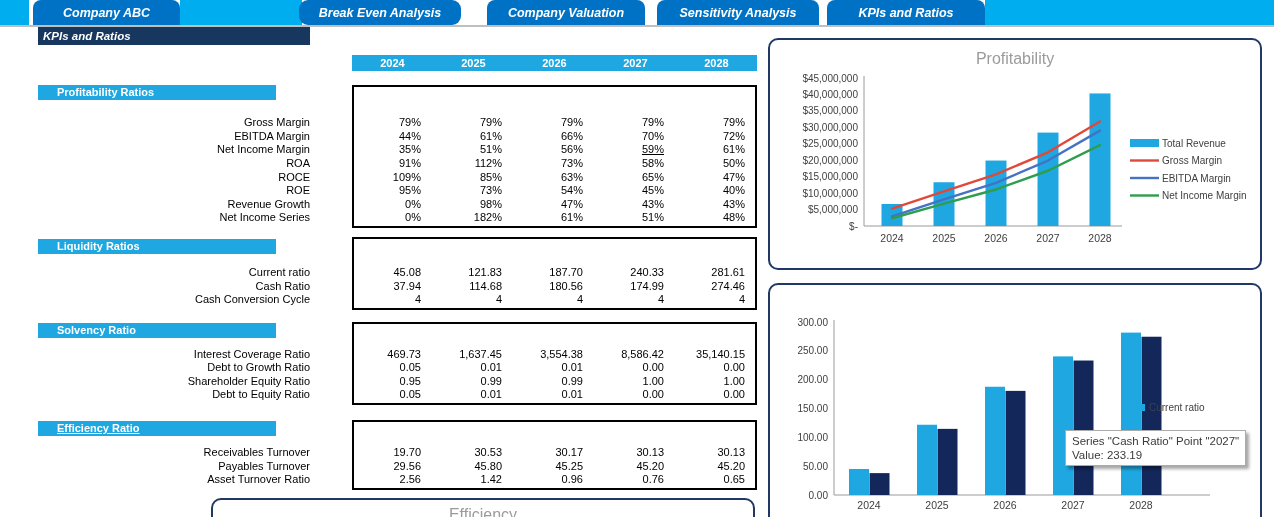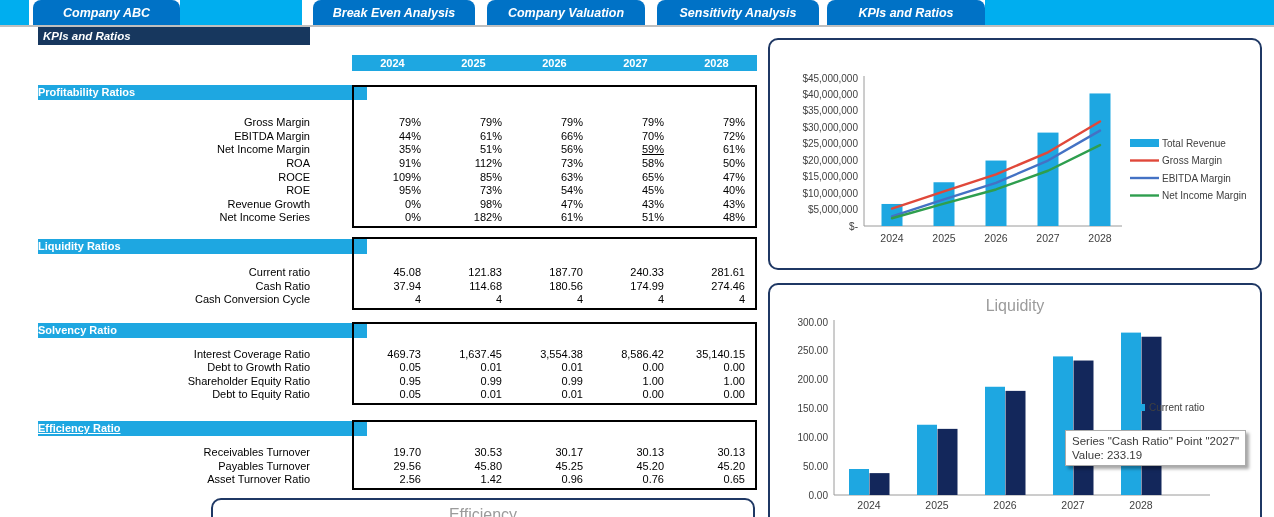--- a/index.html
+++ b/index.html
@@ -8,22 +8,22 @@
          font-family:"Liberation Sans", sans-serif; }
   .nav-strip { position:absolute; top:0; height:25px; background:#00AEEF; }
   .nav-tab { position:absolute; top:0; height:25px; background:#0072C6;
              border-radius:8px 8px 0 0; color:#fff; font-weight:bold; font-style:italic;
              font-size:12.5px; display:flex; align-items:center; justify-content:center;
              cursor:pointer; }
   .nav-underline { position:absolute; top:25px; left:0; width:1274px; height:2px; background:#BFBFBF; }
   .banner { position:absolute; left:38px; top:27px; width:272px; height:18px; background:#17375E;
             color:#fff; font-weight:bold; font-style:italic; font-size:11.5px;
             line-height:18px; padding-left:5px; }
-  .sec-header { position:absolute; left:38px; width:329px; height:15px; background:#1EA7E1;
-                color:#fff; font-weight:bold; font-size:11px; line-height:15px; padding-left:0; }
+  .sec-header { position:absolute; left:38px; width:238px; height:15px; background:#1EA7E1;
+                color:#fff; font-weight:bold; font-size:11px; line-height:15px; padding-left:19px; }
   .row-label { position:absolute; left:38px; width:272px; text-align:right; font-size:11px;
                color:#000; line-height:13.6px; height:13.6px; }
   .year-cell { position:absolute; top:55px; height:16px; background:#1EA7E1; color:#fff;
                font-weight:bold; font-size:11px; text-align:center; line-height:16px; }
   .val-box { position:absolute; left:352px; width:405px; border:2px solid #000; }
   .cell { position:absolute; width:81px; text-align:right; padding-right:12px; font-size:11px;
           line-height:13.6px; height:13.6px; color:#000; }
   .chart-card { position:absolute; background:#fff; border:2px solid #1F3864; border-radius:10px; }
   .chart-title { position:absolute; left:0; width:100%; text-align:center; color:#9B9B9B;
                  font-size:16px; }
@@ -37,21 +37,21 @@
 <body>
 
 <div class="nav-underline"></div>
 <div id="nav">
     <div class="nav-strip" style="left: 0px; width: 29px;"></div>
     <div class="nav-strip" style="left: 180px; width: 122px;"></div>
     <div class="nav-strip" style="left: 985px; width: 289px;"></div>
     <div class="nav-tab" style="left: 33px; width: 147px;">
       <div>Company ABC</div>
     </div>
-    <div class="nav-tab" style="left: 313px; width: 162px;">
+    <div class="nav-tab" style="left: 299px; width: 162px; border-radius: 9px;">
       <div>Break Even Analysis</div>
     </div>
     <div class="nav-tab" style="left: 487px; width: 158px;">
       <div>Company Valuation</div>
     </div>
     <div class="nav-tab" style="left: 657px; width: 162px;">
       <div>Sensitivity Analysis</div>
     </div>
     <div class="nav-tab" style="left: 827px; width: 158px;">
       <div>KPIs and Ratios</div>
@@ -176,20 +176,21 @@
     <div class="cell" style="top: 459.8px; left: 676px;">45.20</div>
     <div class="row-label" style="top: 473.4px;">Asset Turnover Ratio</div>
     <div class="cell" style="top: 473.4px; left: 352px;">2.56</div>
     <div class="cell" style="top: 473.4px; left: 433px;">1.42</div>
     <div class="cell" style="top: 473.4px; left: 514px;">0.96</div>
     <div class="cell" style="top: 473.4px; left: 595px;">0.76</div>
     <div class="cell" style="top: 473.4px; left: 676px;">0.65</div>
   </div>
 <div id="charts">
     <div class="chart-card" style="left: 768px; top: 38px; width: 494px; height: 232px;">
+      <div class="chart-title" style="top: 10px;">Profitability</div>
       <svg width="494" height="232">
         <text x="88" y="189.5" text-anchor="end" font-size="10" fill="#404040">$-</text>
         <text x="88" y="173.05555555555554" text-anchor="end" font-size="10" fill="#404040">$5,000,000</text>
         <text x="88" y="156.61111111111111" text-anchor="end" font-size="10" fill="#404040">$10,000,000</text>
         <text x="88" y="140.16666666666669" text-anchor="end" font-size="10" fill="#404040">$15,000,000</text>
         <text x="88" y="123.72222222222223" text-anchor="end" font-size="10" fill="#404040">$20,000,000</text>
         <text x="88" y="107.27777777777779" text-anchor="end" font-size="10" fill="#404040">$25,000,000</text>
         <text x="88" y="90.83333333333334" text-anchor="end" font-size="10" fill="#404040">$30,000,000</text>
         <text x="88" y="74.3888888888889" text-anchor="end" font-size="10" fill="#404040">$35,000,000</text>
         <text x="88" y="57.94444444444446" text-anchor="end" font-size="10" fill="#404040">$40,000,000</text>
@@ -213,21 +214,20 @@
         <text x="392" y="106.5" font-size="10" fill="#404040">Total Revenue</text>
         <line x1="360" y1="120.5" x2="389" y2="120.5" stroke="#E0483A" stroke-width="2.4"></line>
         <text x="392" y="124" font-size="10" fill="#404040">Gross Margin</text>
         <line x1="360" y1="138" x2="389" y2="138" stroke="#4472C4" stroke-width="2.4"></line>
         <text x="392" y="141.5" font-size="10" fill="#404040">EBITDA Margin</text>
         <line x1="360" y1="155.5" x2="389" y2="155.5" stroke="#2E9E4E" stroke-width="2.4"></line>
         <text x="392" y="159" font-size="10" fill="#404040">Net Income Margin</text>
       </svg>
     </div>
     <div class="chart-card" style="left: 768px; top: 283px; width: 494px; height: 250px;">
-      <div class="chart-title" style="top: 12px;">Liquidity</div>
       <svg width="494" height="250">
         <text x="58" y="213.5" text-anchor="end" font-size="10" fill="#404040">0.00</text>
         <text x="58" y="184.66666666666666" text-anchor="end" font-size="10" fill="#404040">50.00</text>
         <text x="58" y="155.83333333333334" text-anchor="end" font-size="10" fill="#404040">100.00</text>
         <text x="58" y="127" text-anchor="end" font-size="10" fill="#404040">150.00</text>
         <text x="58" y="98.16666666666667" text-anchor="end" font-size="10" fill="#404040">200.00</text>
         <text x="58" y="69.33333333333334" text-anchor="end" font-size="10" fill="#404040">250.00</text>
         <text x="58" y="40.5" text-anchor="end" font-size="10" fill="#404040">300.00</text>
         <line x1="64" y1="35" x2="64" y2="210" stroke="#9a9a9a" stroke-width="1"></line>
         <line x1="64" y1="210" x2="440" y2="210" stroke="#9a9a9a" stroke-width="1"></line>

